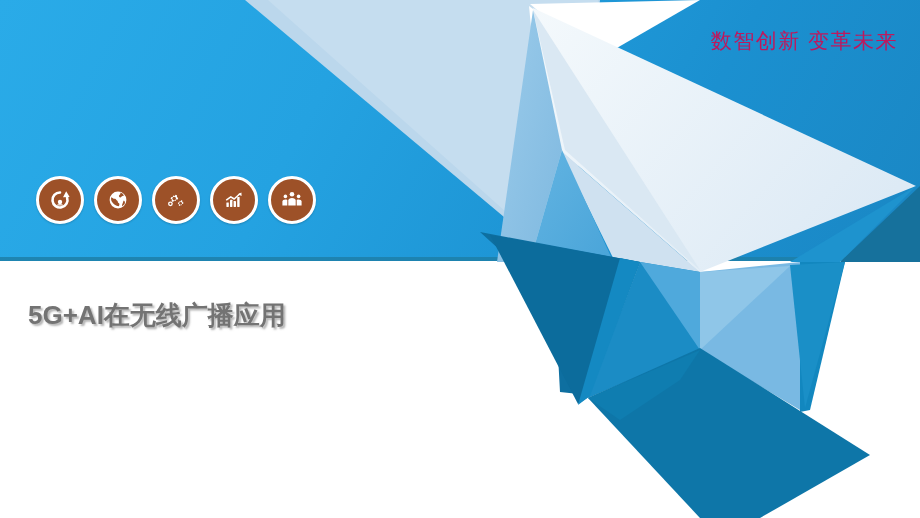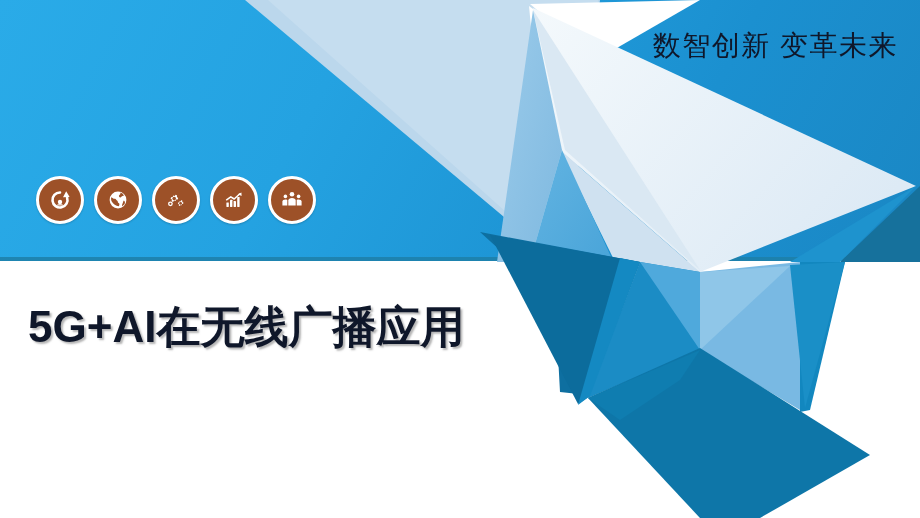--- a/index.html
+++ b/index.html
@@ -38,22 +38,22 @@
     position: absolute;
     left: 0; top: 0;
     width: 920px;
     height: 518px;
   }
   
   #tagline {
     position: absolute;
     right: 22px;
     top: 27px;
-    color: #0f172a;
-    font-size: 28px;
+    color: #be185d;
+    font-size: 21px;
     letter-spacing: 1.5px;
     white-space: nowrap;
     font-weight: 400;
   }
   
   #icons {
     position: absolute;
     left: 36px;
     top: 176px;
     display: flex;
@@ -70,23 +70,23 @@
     align-items: center;
     justify-content: center;
     box-shadow: 0 1px 2px rgba(0,0,0,.18);
   }
   .icon-badge svg { display: block; }
   
   #title {
     position: absolute;
     left: 28px;
     top: 298px;
-    font-size: 44px;
+    font-size: 26px;
     font-weight: bold;
-    color: #0f172a;
+    color: #737373;
     letter-spacing: 0px;
     white-space: nowrap;
     text-shadow: 2px 2px 2px rgba(120,120,120,.55);
   }
 </style>
 </head>
 <body>
 
 <div id="slide">
 

